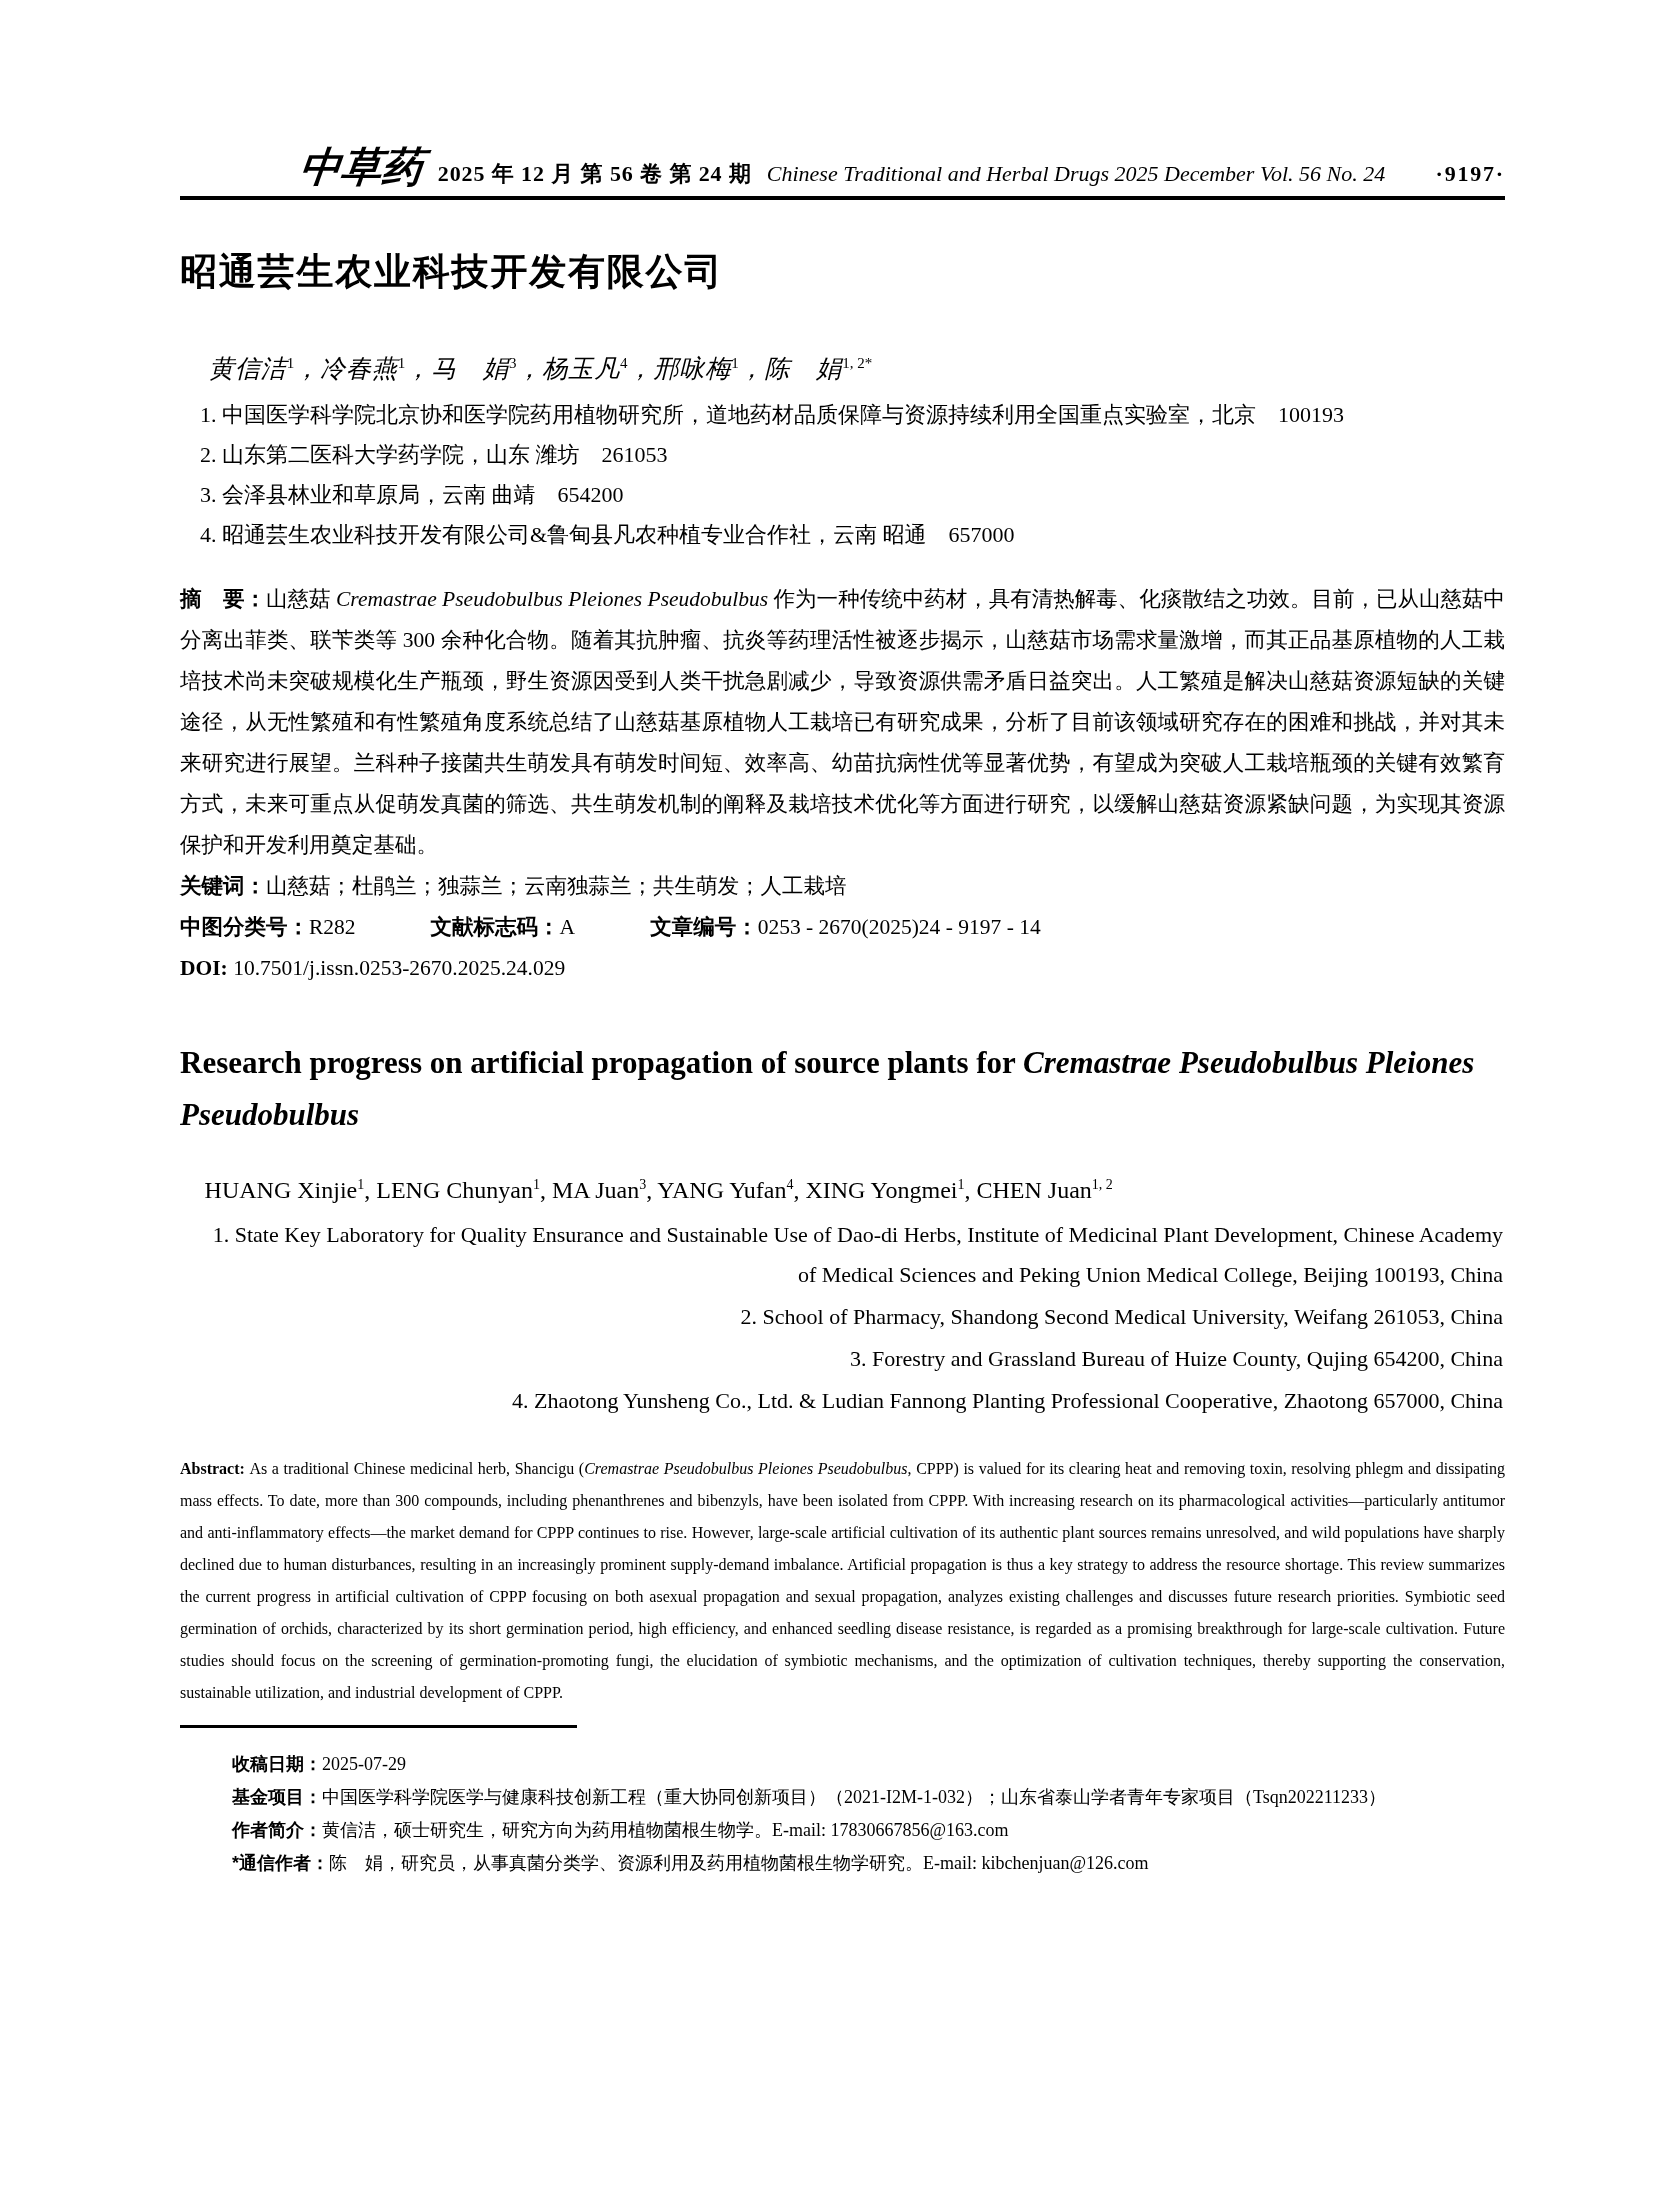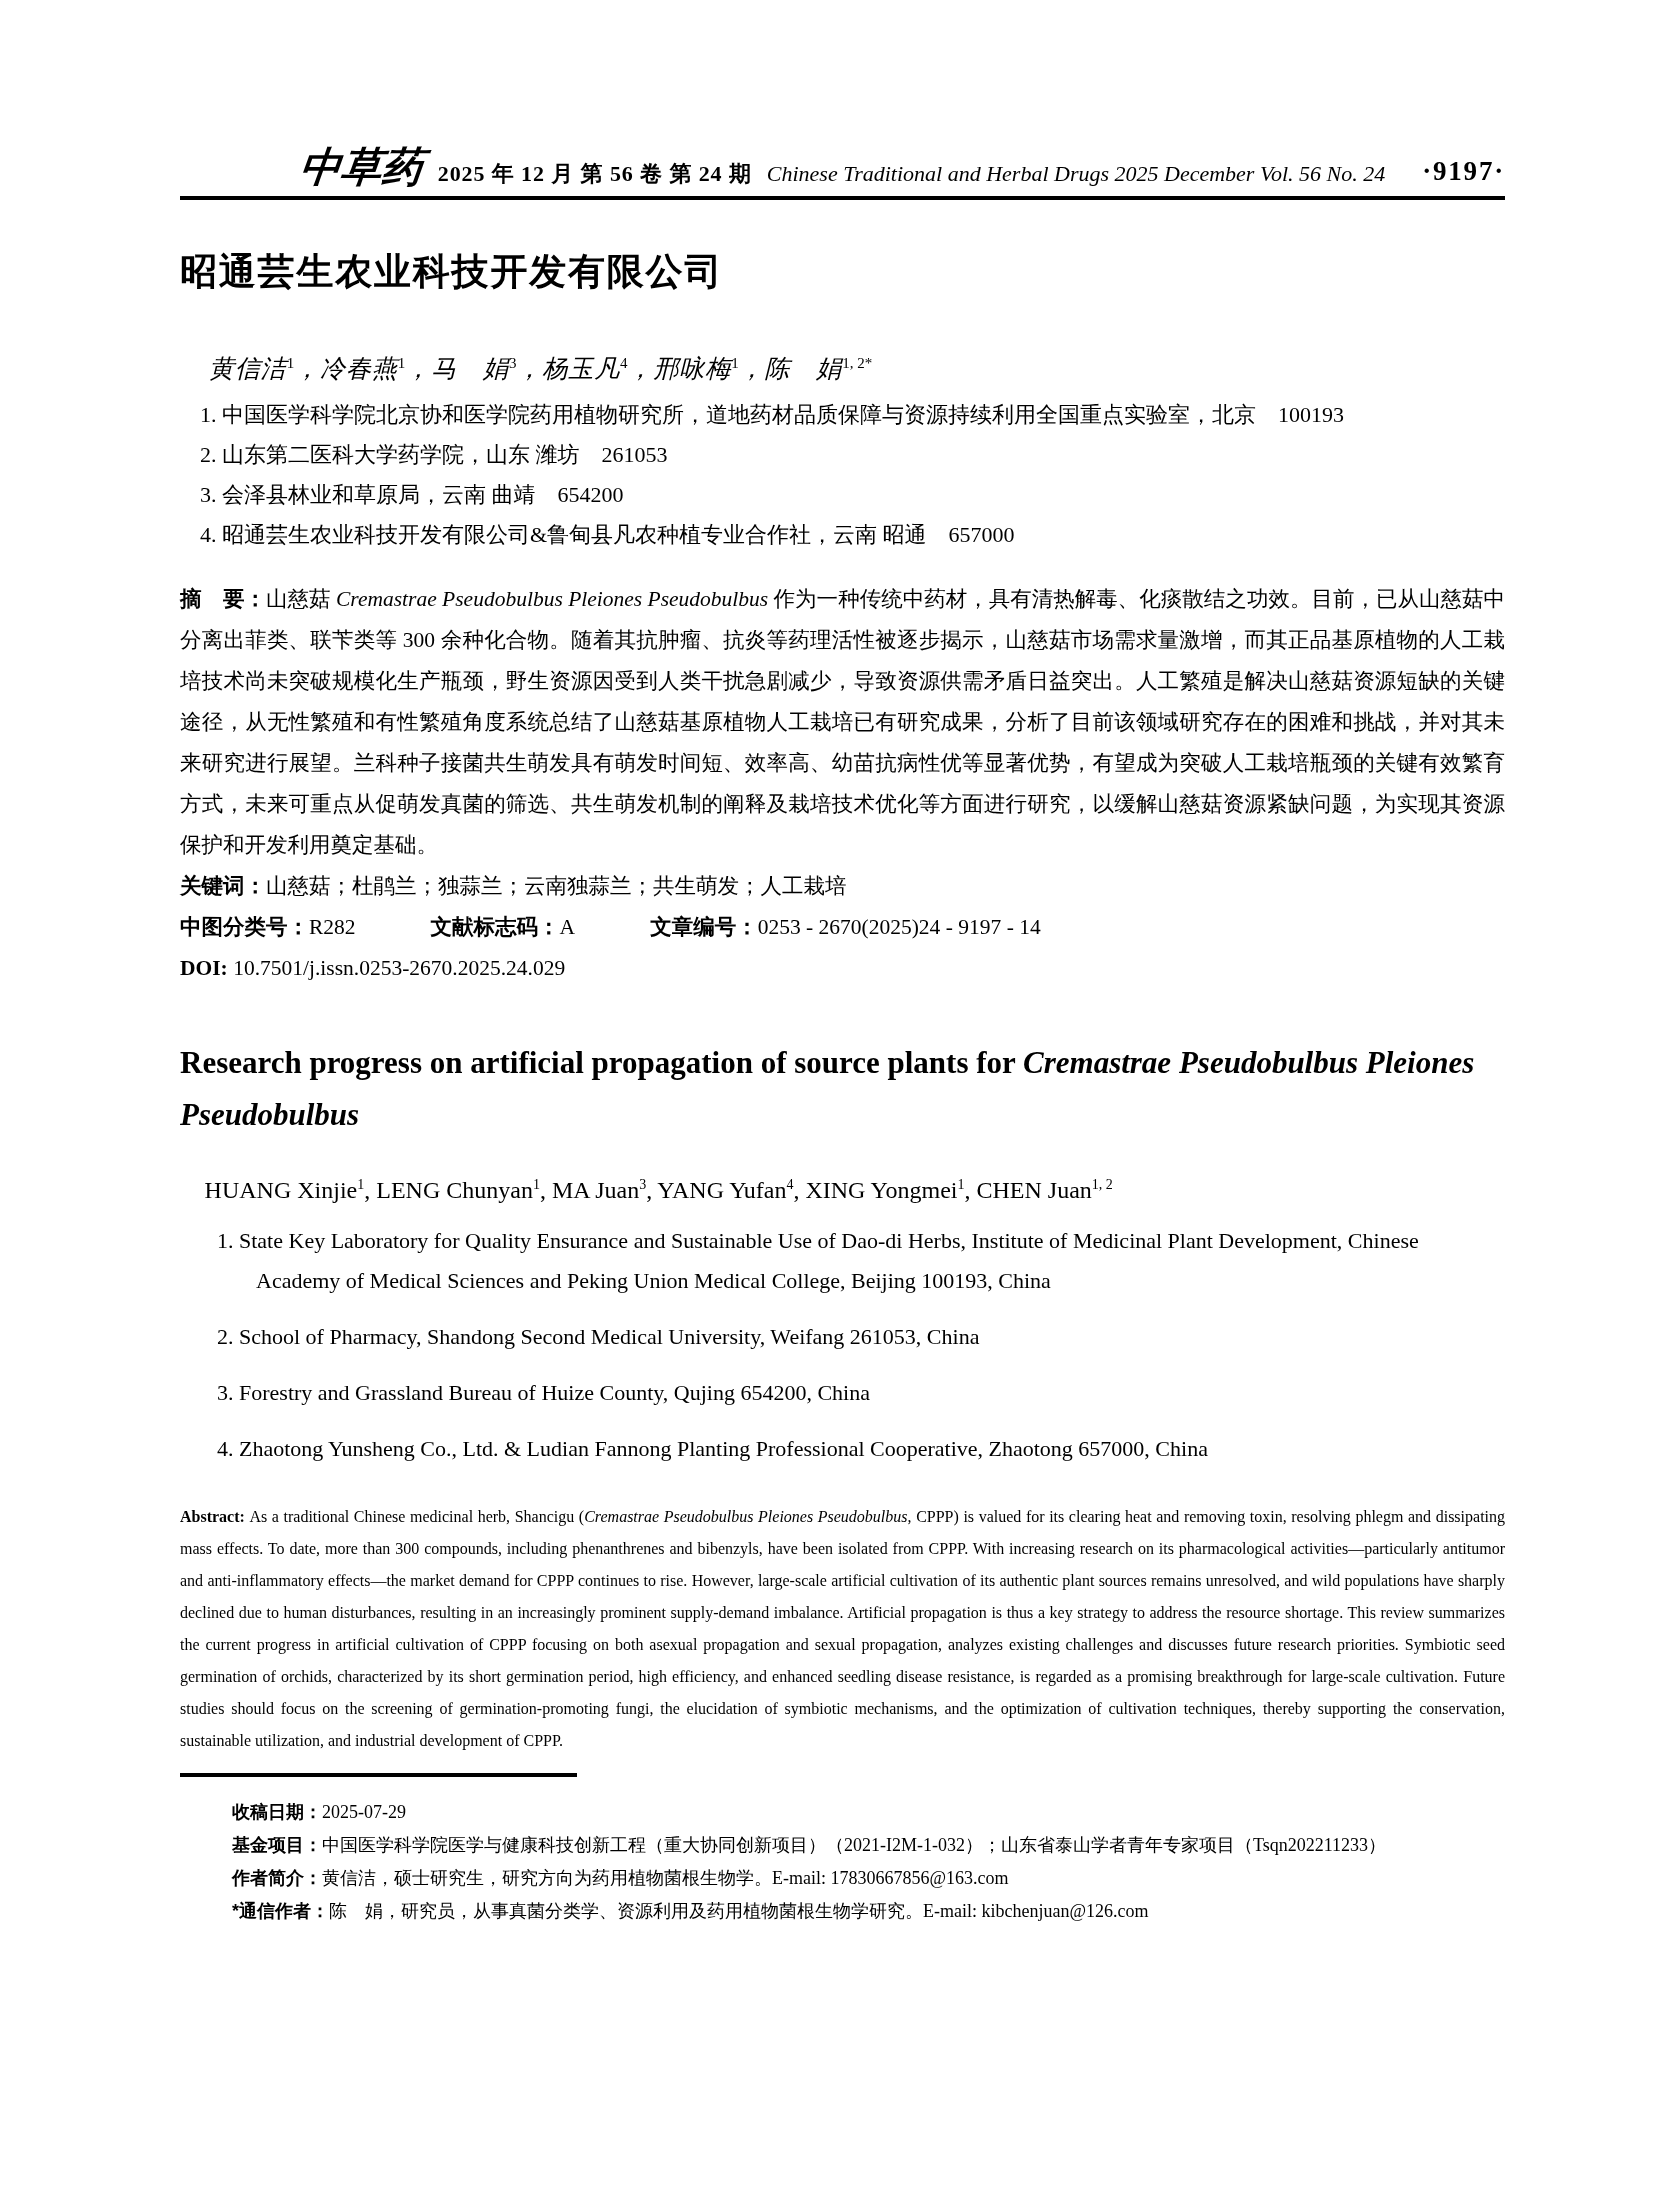--- a/index.html
+++ b/index.html
@@ -13,21 +13,21 @@
     box-sizing: border-box;
     padding: 147px 167px 0 180px;
     overflow: hidden;
   }
 
   
   .hdr { position: relative; display: flex; align-items: baseline; justify-content: center; gap: 15px; white-space: nowrap; }
   .logo { font-family: "DejaVu Serif", serif; font-size: 41px; font-weight: bold; font-style: italic; line-height: 1; display: inline-block; transform: skewX(-6deg); }
   .issue { font-size: 22px; font-weight: bold; letter-spacing: 0.9px; }
   .jname { font-size: 22px; font-weight: normal; font-style: italic; }
-  .pageno { position: absolute; right: 0; bottom: 1.8px; font-size: 27px; font-weight: bold; letter-spacing: 1.8px; margin-top: 36px; }
+  .pageno { position: absolute; right: 0; bottom: 1.8px; font-size: 22px; font-weight: bold; letter-spacing: 1.8px; margin-top: 36px; }
   .header-rule { margin-top: 7px; height: 4.4px; background: #000; }
 
   
   .title-cn { margin: 51px 0 0 0; font-family: "Liberation Sans", sans-serif; font-weight: 700; font-size: 37px; line-height: 1.12; letter-spacing: 1.8px; }
   .authors-cn { margin: 61px 0 0 0; padding-left: 29px; font-size: 25px; font-style: italic; line-height: 1.2; letter-spacing: 0.9px; }
   .authors-cn sup { font-size: 15px; font-style: normal; letter-spacing: 0; }
   .aff-cn-list { margin-top: 10.5px; }
   .aff-cn-list p { margin: 0; padding-left: 20px; font-size: 22px; line-height: 40px; }
 
   
@@ -37,21 +37,21 @@
   .label-hei { font-family: "Liberation Sans", sans-serif; font-weight: 700; }
   .clc-pair { margin-right: 75px; }
   .doi-label { font-weight: 700; }
   .latin { font-style: italic; }
 
   
   .title-en { margin: 48px 0 0 0; font-size: 31px; font-weight: 700; line-height: 52px; }
   .authors-en { margin: 35px 0 0 0; padding-left: 24.6px; font-size: 24px; line-height: 1.2; }
   .authors-en sup { font-size: 14px; }
   .aff-en-list { margin-top: 9.7px; }
-  .aff-en-list p { margin: 16px; font-size: 22px; line-height: 40px; padding-left: 60px; text-indent: -39px; }
+  .aff-en-list p { margin: 2px; font-size: 22px; line-height: 40px; padding-left: 60px; text-indent: -39px; text-align: right; }
 
   
   .abstract-en { margin: 32px 0 16px 0; font-size: 16px; line-height: 32px; text-align: justify; }
   .abstract-en .label { font-weight: 700; }
 
   
   .foot-rule { margin-top: 8px; width: 397px; height: 3.5px; background: #000; }
   .footnotes { margin-top: 19.3px; padding-left: 52px; }
   .footnotes p { margin: 0; font-size: 18px; line-height: 33px; }
 </style>

